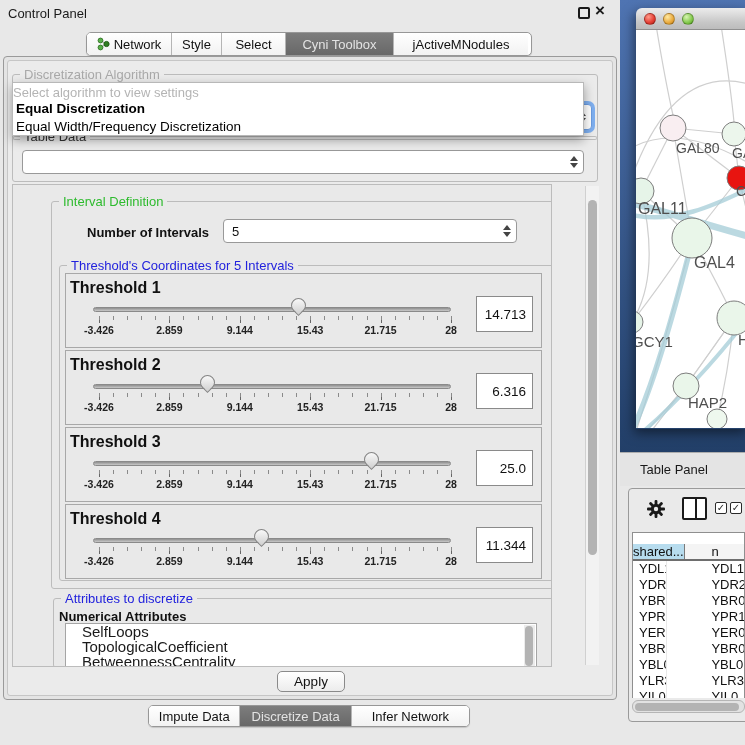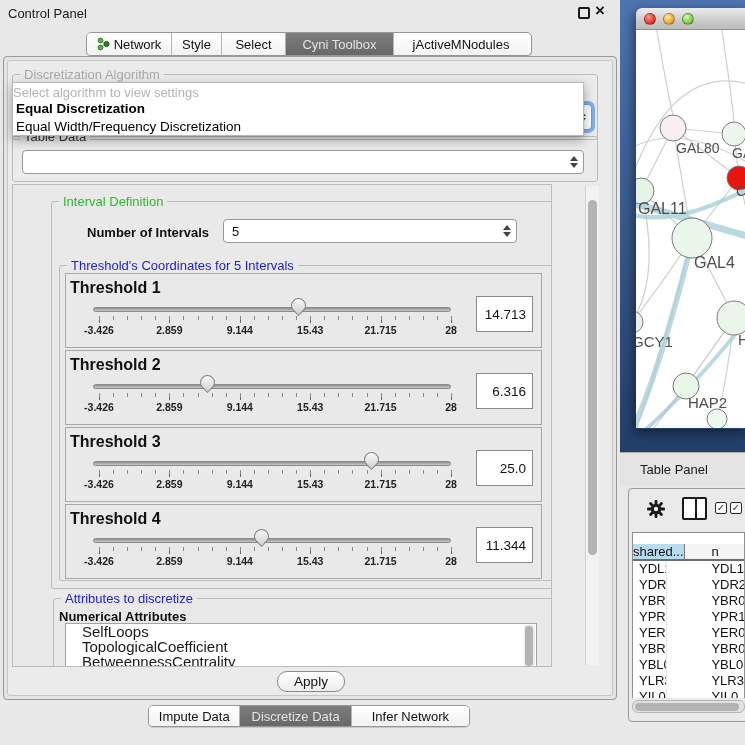--- a/index.html
+++ b/index.html
@@ -66,21 +66,21 @@
   .th-scale span { position:absolute; width:60px; text-align:center; font-size:10.5px; font-weight:600; color:#222; }
   .th-value { position:absolute; left:410px; top:22px; width:57px; height:36px; background:#fff; border:1px solid #8a8a8a;
               font-size:13.5px; color:#111; display:flex; align-items:center; justify-content:flex-end; padding-right:6px; }
 
   .listbox { left:64px; top:622px; width:472px; height:44px; background:#fff; border:1px solid #a5a5a5; overflow:hidden; }
   .listbox div { font-size:15px; color:#1a1a1a; padding-left:8px; line-height:15px; }
   .list-scroll { position:absolute; right:1px; top:1px; width:11px; height:42px; background:#ececec; }
   .list-scroll i { position:absolute; left:1px; top:1px; width:8px; height:40px; background:#b3b3b3; border-radius:4px; }
 
   .apply-btn { left:277px; top:671px; width:68px; height:21px; background:linear-gradient(#ffffff,#ececec);
-               border:1px solid #8a8a8a; border-radius:10px; font-size:13.5px; color:#111;
+               border:1px solid #8a8a8a; border-radius:5px; font-size:13.5px; color:#111;
                display:flex; align-items:center; justify-content:center; }
 
   
   .desktop { left:620px; top:0; width:125px; height:452px; background:linear-gradient(#4f74b2,#223f68); }
   .net-window { left:636px; top:8px; width:112px; height:421px; border-radius:6px 0 0 0;
                 box-shadow:-2px 4px 12px rgba(0,0,0,.5); }
   .net-titlebar { height:22px; background:linear-gradient(#ececec,#c6c6c6 70%,#bcbcbc); border-radius:6px 0 0 0;
                   border-bottom:1px solid #8f8f8f; display:flex; align-items:center; padding-left:8px; gap:7px; }
   .tl { width:12px; height:12px; border-radius:50%; border:1px solid rgba(0,0,0,.25); }
   .tl.red { background:radial-gradient(circle at 35% 30%, #ff9a8a, #e33d32 60%, #ae2015); }

